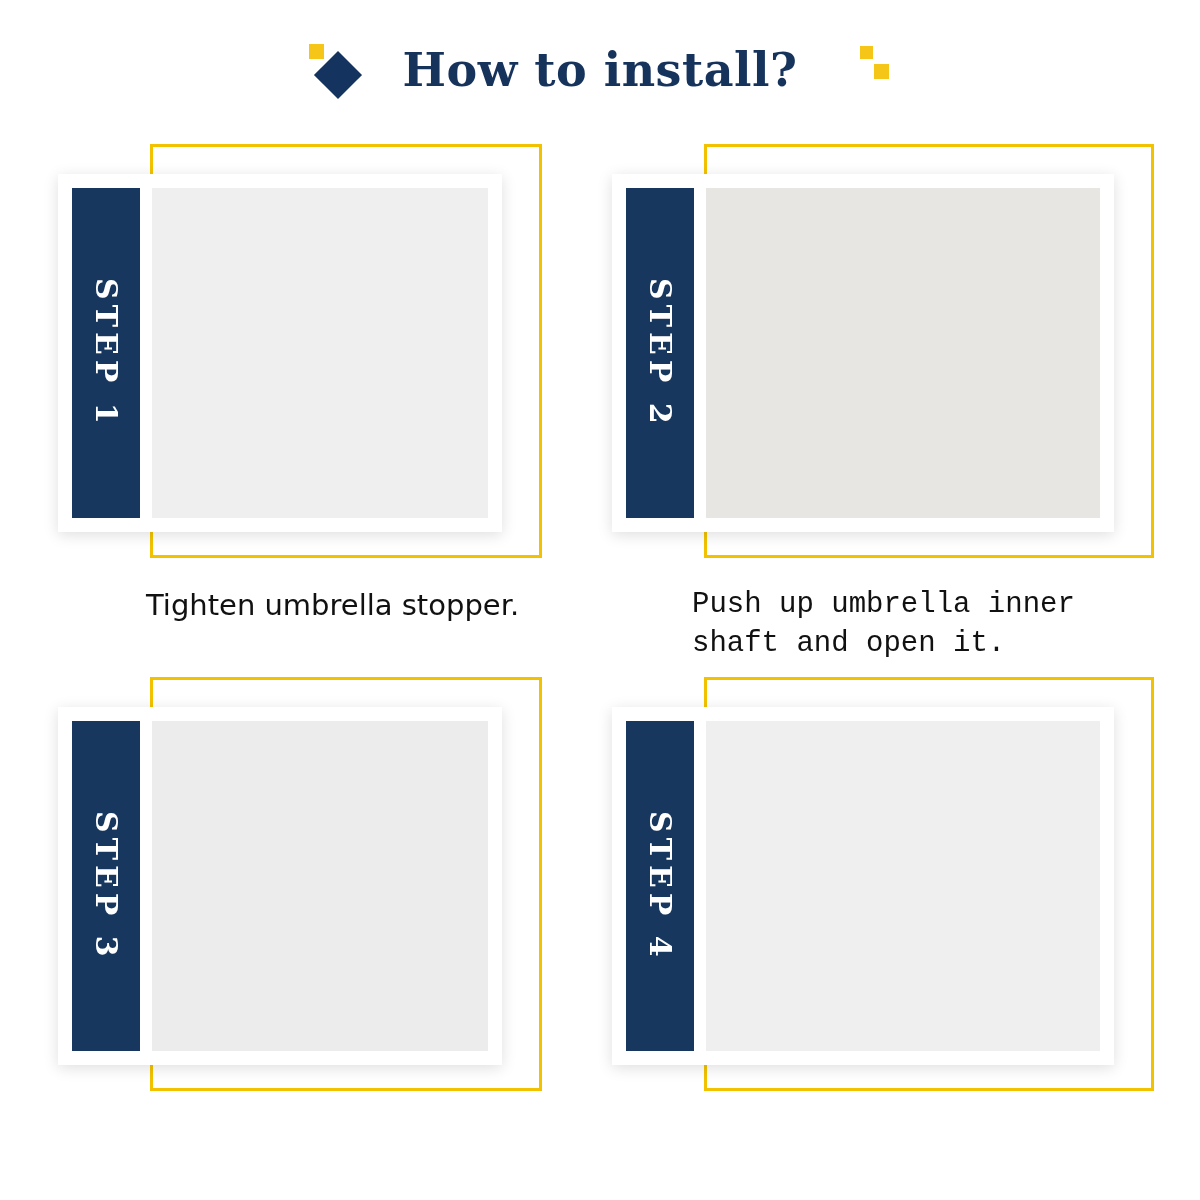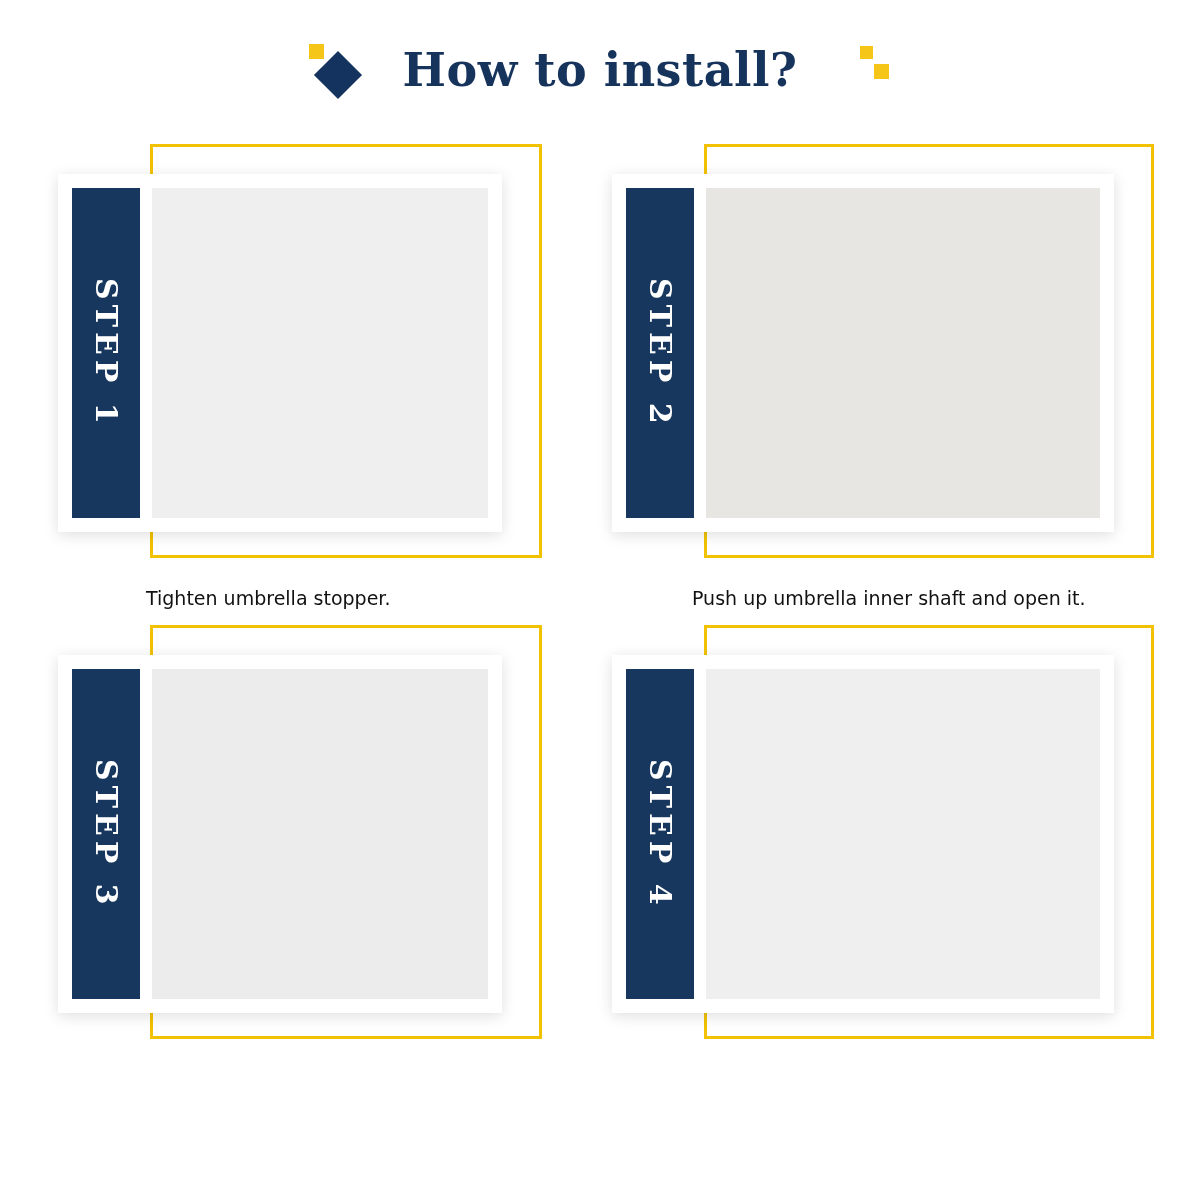--- a/index.html
+++ b/index.html
@@ -134,26 +134,26 @@
   .photo {
     flex: 1;
     margin: 14px 14px 14px 12px;
     background: #ededed;
     position: relative;
     overflow: hidden;
   }
 
   .caption {
     margin: 18px 0 0 88px;
-    font-size: 19px;
+    font-size: 29px;
     line-height: 1.33;
     color: #111111;
     max-width: 470px;
   }
-  .cell.right .caption { margin-left: 80px; max-width: 470px; }
+  .cell.right .caption { margin-left: 80px; max-width: 470px; font-family: Liberation Mono, monospace; }
 
   
   .p1-bg { position:absolute; inset:0; background:#efefef; }
 
   
   .p2-bg { position:absolute; inset:0; background:#e8e6e2; }
 
   
   .p3-bg { position:absolute; inset:0; background:#ececec; }
 

